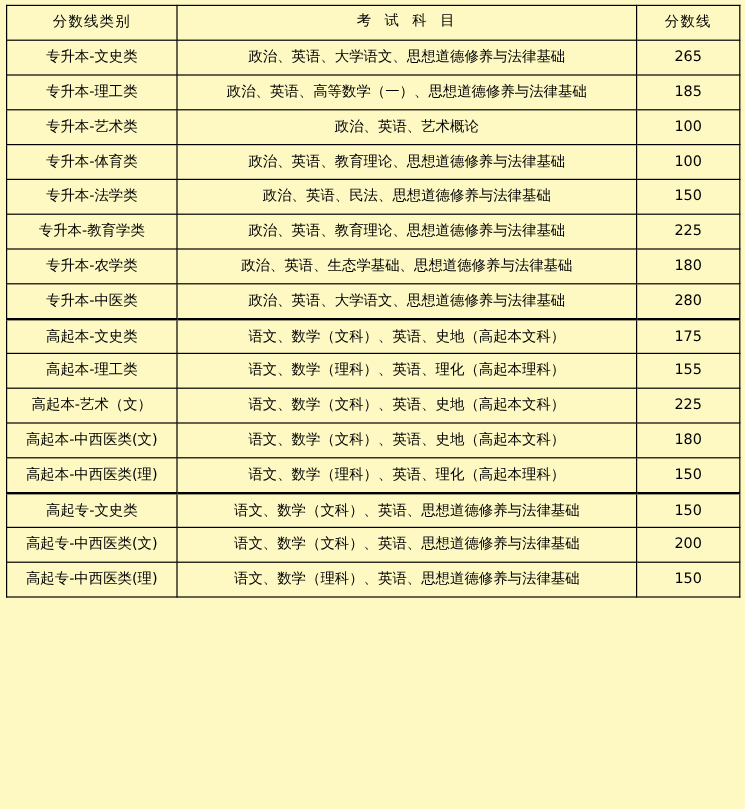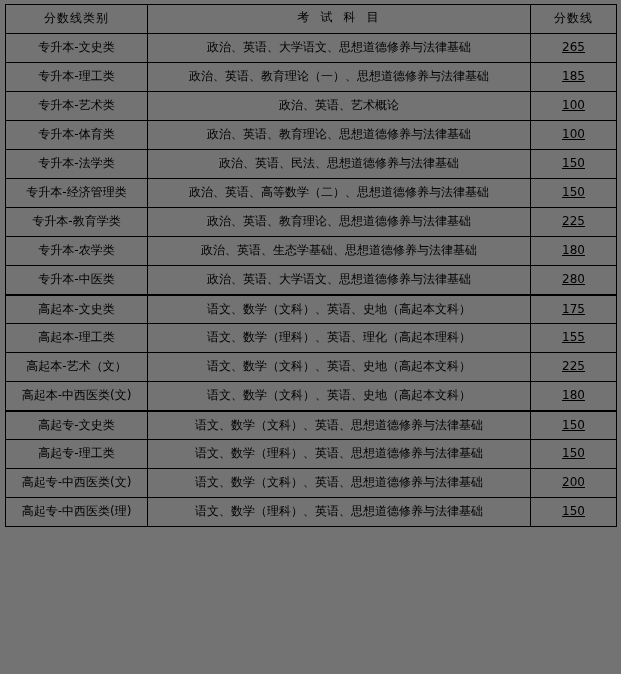--- a/index.html
+++ b/index.html
@@ -8,21 +8,21 @@
     background: #ffffff;
   }
   body {
     font-family: "DejaVu Sans", "Liberation Sans", sans-serif;
     color: #000000;
   }
   #page {
     width: 621px;
     height: 674px;
     position: relative;
-    background: #737373;
+    background: #fef9c3;
     overflow: hidden;
   }
   table.score-table {
     border-collapse: collapse;
     table-layout: fixed;
     width: 611px;
     margin: 4px 0 0 5px;
   }
   table.score-table td,
   table.score-table th {
@@ -57,21 +57,20 @@
     white-space: nowrap;
   }
   td.subj {
     text-align: center;
     font-size: 12px;
     white-space: nowrap;
   }
   td.score {
     text-align: center;
     font-size: 12px;
-    text-decoration: underline;
   }
   tr.group-start td {
     border-top: 2px solid #000000;
   }
   thead th {
     border-width: 1px;
   }
 </style>
 </head>
 <body>
@@ -91,41 +90,36 @@
       </tr>
     </thead>
     <tbody>
         <tr>
           <td class="cat">专升本-文史类</td>
           <td class="subj">政治、英语、大学语文、思想道德修养与法律基础</td>
           <td class="score">265</td>
         </tr>
         <tr>
           <td class="cat">专升本-理工类</td>
-          <td class="subj">政治、英语、教育理论（一）、思想道德修养与法律基础</td>
+          <td class="subj">政治、英语、高等数学（一）、思想道德修养与法律基础</td>
           <td class="score">185</td>
         </tr>
         <tr>
           <td class="cat">专升本-艺术类</td>
           <td class="subj">政治、英语、艺术概论</td>
           <td class="score">100</td>
         </tr>
         <tr>
           <td class="cat">专升本-体育类</td>
           <td class="subj">政治、英语、教育理论、思想道德修养与法律基础</td>
           <td class="score">100</td>
         </tr>
         <tr>
           <td class="cat">专升本-法学类</td>
           <td class="subj">政治、英语、民法、思想道德修养与法律基础</td>
-          <td class="score">150</td>
-        </tr>
-        <tr>
-          <td class="cat">专升本-经济管理类</td>
-          <td class="subj">政治、英语、高等数学（二）、思想道德修养与法律基础</td>
           <td class="score">150</td>
         </tr>
         <tr>
           <td class="cat">专升本-教育学类</td>
           <td class="subj">政治、英语、教育理论、思想道德修养与法律基础</td>
           <td class="score">225</td>
         </tr>
         <tr>
           <td class="cat">专升本-农学类</td>
           <td class="subj">政治、英语、生态学基础、思想道德修养与法律基础</td>
@@ -149,28 +143,28 @@
         <tr>
           <td class="cat">高起本-艺术（文）</td>
           <td class="subj">语文、数学（文科）、英语、史地（高起本文科）</td>
           <td class="score">225</td>
         </tr>
         <tr>
           <td class="cat">高起本-中西医类(文)</td>
           <td class="subj">语文、数学（文科）、英语、史地（高起本文科）</td>
           <td class="score">180</td>
         </tr>
+        <tr>
+          <td class="cat">高起本-中西医类(理)</td>
+          <td class="subj">语文、数学（理科）、英语、理化（高起本理科）</td>
+          <td class="score">150</td>
+        </tr>
         <tr class="group-start">
           <td class="cat">高起专-文史类</td>
           <td class="subj">语文、数学（文科）、英语、思想道德修养与法律基础</td>
-          <td class="score">150</td>
-        </tr>
-        <tr>
-          <td class="cat">高起专-理工类</td>
-          <td class="subj">语文、数学（理科）、英语、思想道德修养与法律基础</td>
           <td class="score">150</td>
         </tr>
         <tr>
           <td class="cat">高起专-中西医类(文)</td>
           <td class="subj">语文、数学（文科）、英语、思想道德修养与法律基础</td>
           <td class="score">200</td>
         </tr>
         <tr>
           <td class="cat">高起专-中西医类(理)</td>
           <td class="subj">语文、数学（理科）、英语、思想道德修养与法律基础</td>

